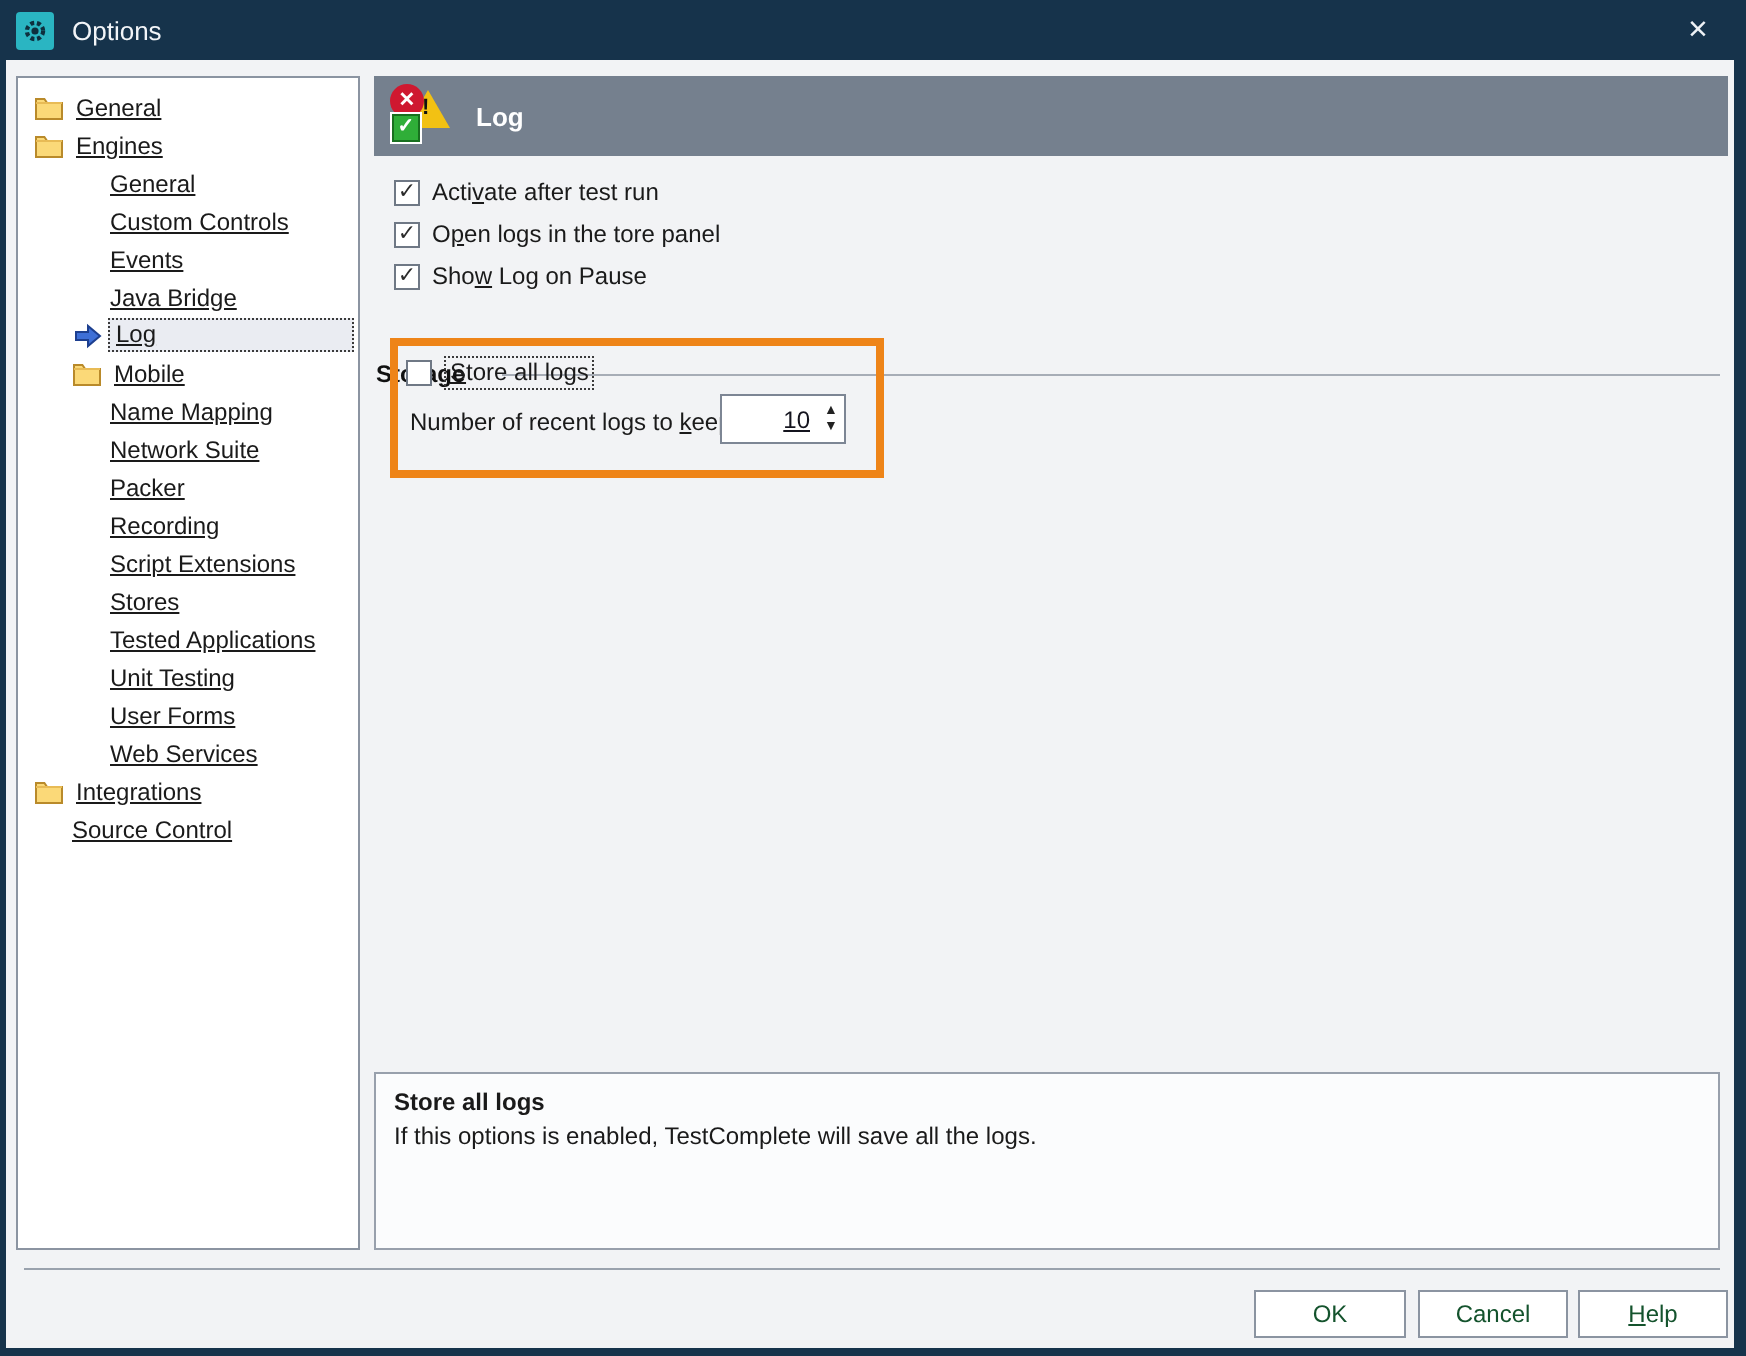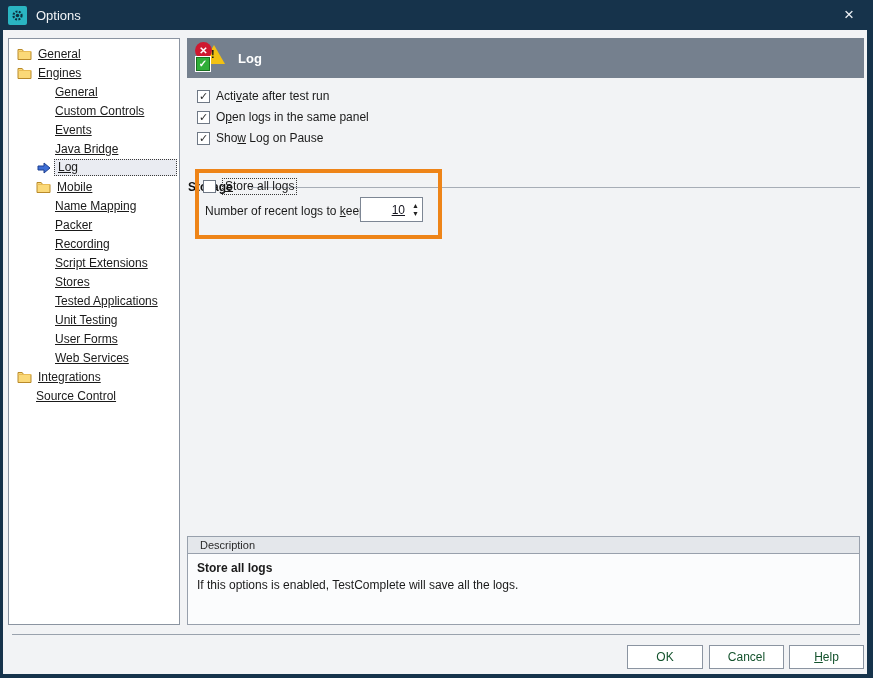--- a/index.html
+++ b/index.html
@@ -137,20 +137,23 @@
               <path d="M1,2.5 h4.2 l1.4,2 H14 v8 H1 z" fill="#fbd978" stroke="#b98a2a"></path>
               <path d="M1,4.5 H14" stroke="#e8bb55"></path>
             </svg>
           </span>
         <span class="tlabel">Mobile</span>
       </div>
       <div class="trow r1">
         <span class="tlabel">Name Mapping</span>
       </div>
       <div class="trow r1">
+        <span class="tlabel">Network Suite</span>
+      </div>
+      <div class="trow r1">
         <span class="tlabel">Packer</span>
       </div>
       <div class="trow r1">
         <span class="tlabel">Recording</span>
       </div>
       <div class="trow r1">
         <span class="tlabel">Script Extensions</span>
       </div>
       <div class="trow r1">
         <span class="tlabel">Stores</span>
@@ -190,21 +193,21 @@
       </span>
       <span class="htitle">Log</span>
     </div>
 
     <div class="cb-row" style="top:57px;">
       <span class="cbox">✓</span>
       <span><span>Acti</span><span class="mn">v</span><span>ate after test run</span></span>
     </div>
     <div class="cb-row" style="top:78px;">
       <span class="cbox">✓</span>
-      <span><span>O</span><span class="mn">p</span><span>en logs in the same panel</span></span>
+      <span><span>O</span><span class="mn">p</span><span>en logs in the tore panel</span></span>
     </div>
     <div class="cb-row" style="top:99px;">
       <span class="cbox">✓</span>
       <span><span>Sho</span><span class="mn">w</span><span> Log on Pause</span></span>
     </div>
 
     <div class="section-title">Storage</div>
     <div class="section-line"></div>
 
     <div class="highlight-box"></div>
@@ -218,21 +221,20 @@
 
     <div class="spinbox">
       <span class="spin-value">10</span>
       <span class="spin-arrows">
         <span>▲</span>
         <span>▼</span>
       </span>
     </div>
 
     <div class="desc">
-      <div class="desc-header">Description</div>
       <div class="desc-title">Store all logs</div>
       <div class="desc-text">If this options is enabled, TestComplete will save all the logs.</div>
     </div>
 
     <div class="separator"></div>
 
     <button class="btn btn-ok">OK</button>
     <button class="btn btn-cancel">Cancel</button>
     <button class="btn btn-help"><span></span><span class="mn">H</span><span>elp</span></button>
 

